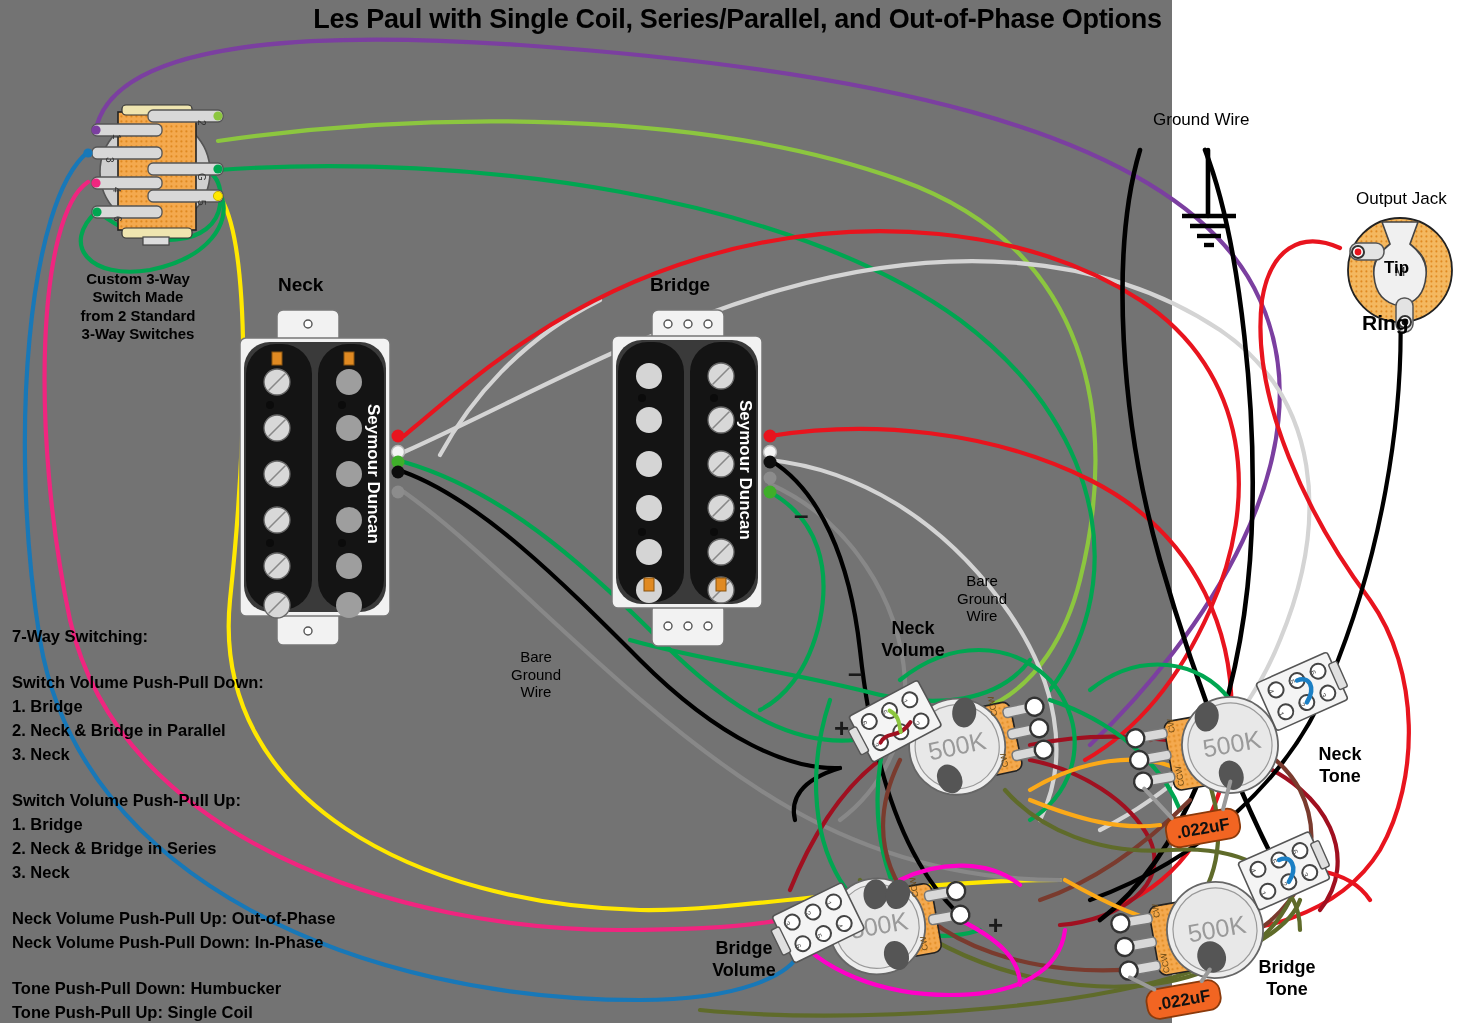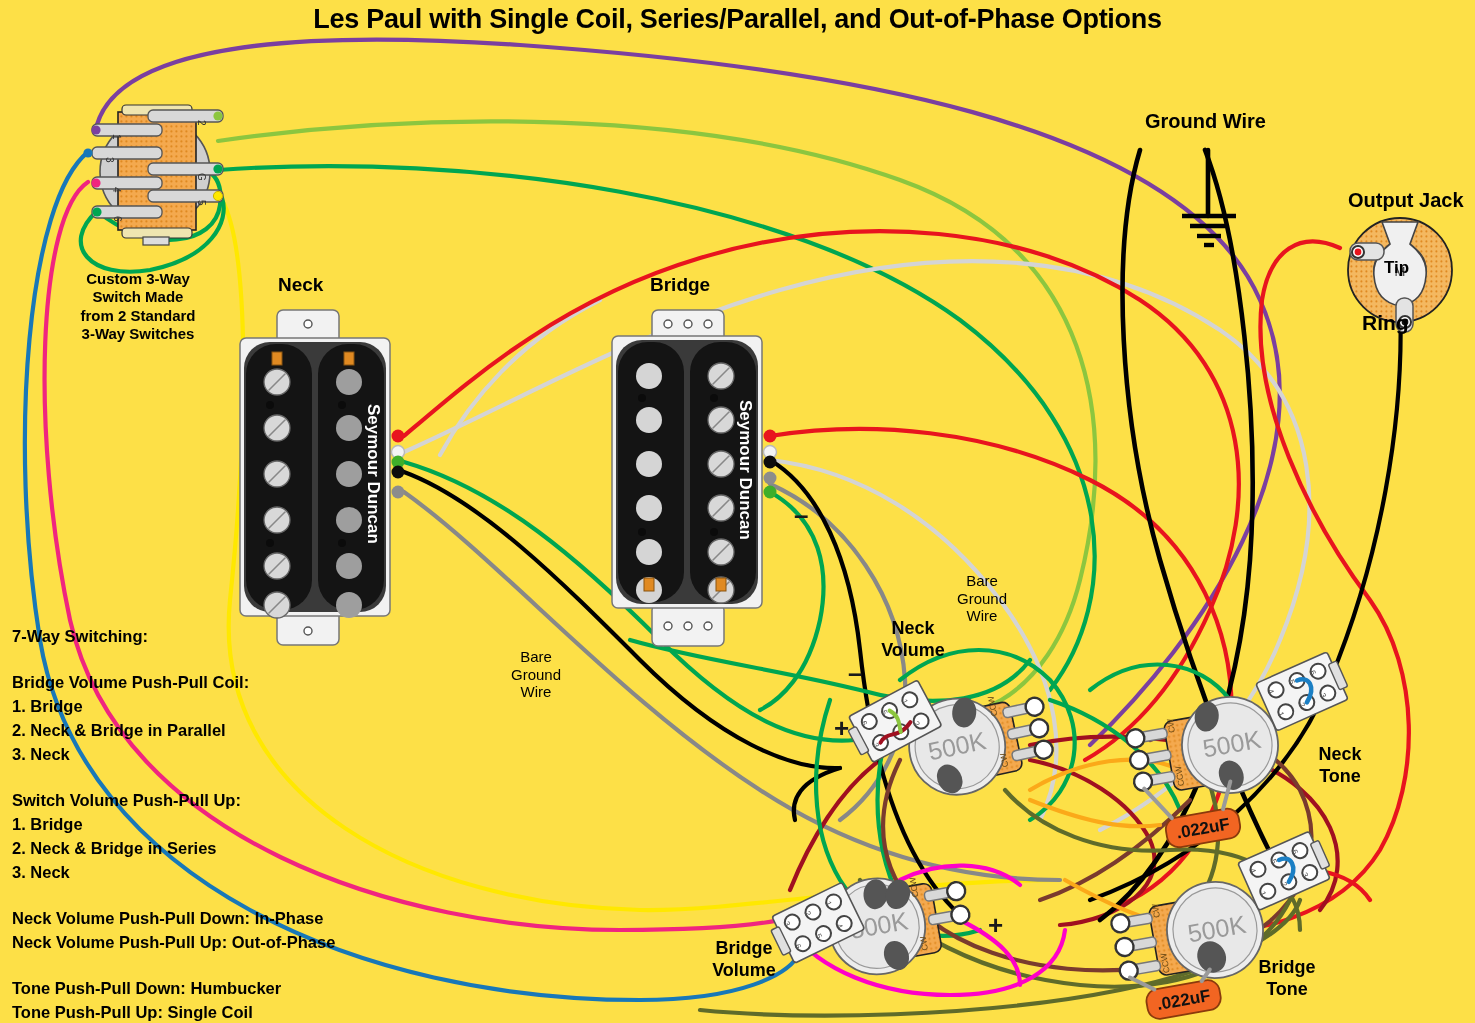--- a/index.html
+++ b/index.html
@@ -1,30 +1,30 @@
 <!DOCTYPE html>
 <html><head>
 <meta charset="utf-8">
 <style>
   html,body{margin:0;padding:0;background:#ffffff;}
   body{width:1475px;height:1023px;overflow:hidden;
        font-family:"Liberation Sans","DejaVu Sans",sans-serif;}
-  #stage{position:relative;width:1475px;height:1023px;background:#fde047;}
+  #stage{position:relative;width:1172px;height:1023px;background:#737373;}
   #wires{position:absolute;left:0;top:0;width:1475px;height:1023px;}
   .lbl{position:absolute;font-weight:bold;color:#000;line-height:1.18;white-space:pre;}
   .lbl.thin{font-weight:normal;}
   .ctr{text-align:center;}
   #title{position:absolute;left:0;top:4px;width:1475px;text-align:center;
          font-size:27px;font-weight:bold;letter-spacing:-0.3px;color:#000;}
   .legend{position:absolute;font-size:16.5px;font-weight:bold;color:#000;line-height:1.0;}
   .legend div{margin:0;padding:0;height:24px;}
   .legend div.gap{height:22px;}
   .pickup-name{font-size:19px;font-weight:bold;}
   .pot-name{font-size:18px;font-weight:bold;line-height:1.2;}
-  .jack-name{font-size:20px;font-weight:bold;}
+  .jack-name{font-size:17px;font-weight:normal;margin-left:8px;}
   .sign{position:absolute;font-size:26px;font-weight:bold;color:#1a1a1a;font-family:"Liberation Sans",sans-serif;}
   .swtext{position:absolute;font-size:15px;font-weight:bold;text-align:center;line-height:1.22;}
 </style>
 </head>
 <body>
 
 <div id="stage">
 
   <div id="title">Les Paul with Single Coil, Series/Parallel, and Out-of-Phase Options</div>
 
@@ -472,30 +472,30 @@
 Tone</div>
 
   <div class="sign" style="left:794px;top:500px;">–</div>
   <div class="sign" style="left:848px;top:658px;">–</div>
   <div class="sign" style="left:834px;top:713px;">+</div>
   <div class="sign" style="left:988px;top:910px;">+</div>
 
   <div class="legend" style="left:12px;top:628px;width:440px;">
     <div>7-Way Switching:</div>
     <div class="gap">&nbsp;</div>
-    <div>Bridge Volume Push-Pull Coil:</div>
+    <div>Switch Volume Push-Pull Down:</div>
     <div>1. Bridge</div>
     <div>2. Neck &amp; Bridge in Parallel</div>
     <div>3. Neck</div>
     <div class="gap">&nbsp;</div>
     <div>Switch Volume Push-Pull Up:</div>
     <div>1. Bridge</div>
     <div>2. Neck &amp; Bridge in Series</div>
     <div>3. Neck</div>
     <div class="gap">&nbsp;</div>
+    <div>Neck Volume Push-Pull Up: Out-of-Phase</div>
     <div>Neck Volume Push-Pull Down: In-Phase</div>
-    <div>Neck Volume Push-Pull Up: Out-of-Phase</div>
     <div class="gap">&nbsp;</div>
     <div>Tone Push-Pull Down: Humbucker</div>
     <div>Tone Push-Pull Up: Single Coil</div>
   </div>
 
 </div>
 
 </body></html>

